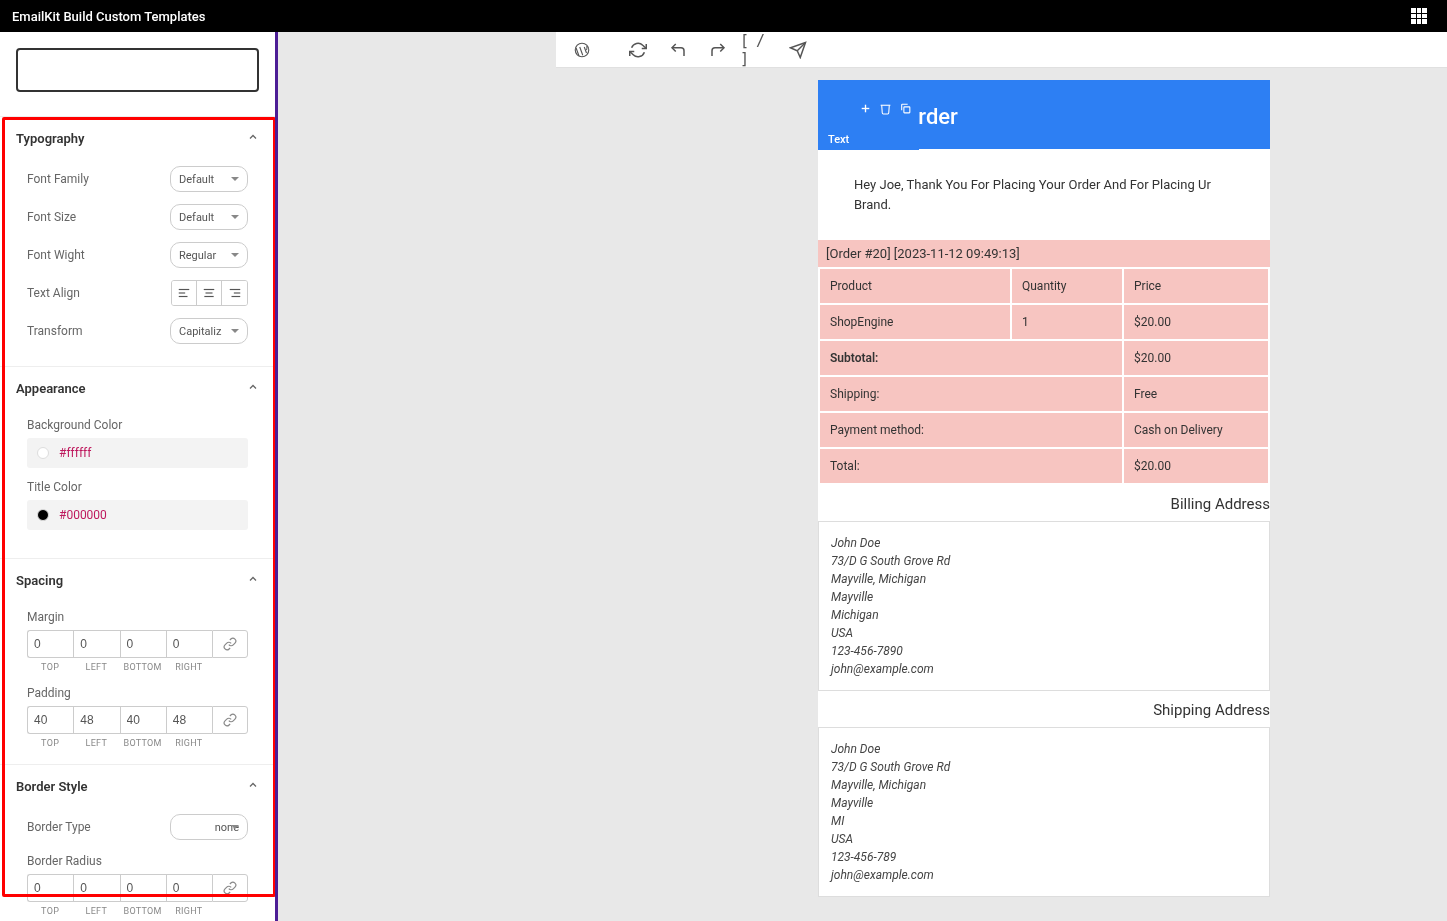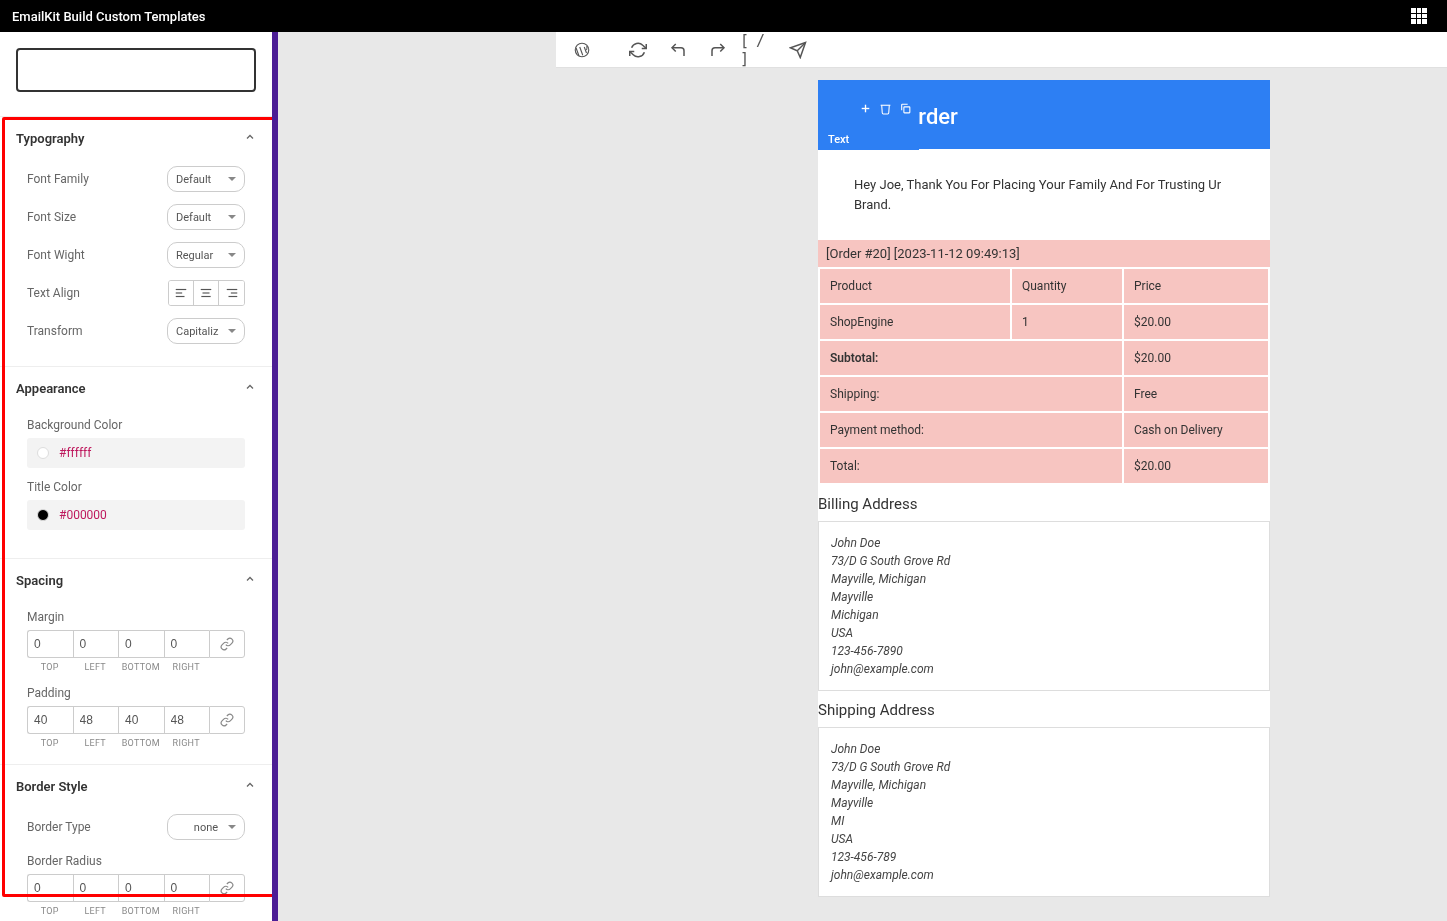--- a/index.html
+++ b/index.html
@@ -10,21 +10,21 @@
     .topbar-grid { margin-left: auto; margin-right: 8px; width: 16px; height: 16px; display: grid; grid-template-columns: repeat(3,1fr); grid-template-rows: repeat(3,1fr); gap: 1px; }
     .topbar-grid span { background: #fff; }
     
     .toolbar { position: absolute; left: 278px; right: 0; top: 0; height: 36px; background: #fff; border-bottom: 1px solid #e0e0e0; display: flex; align-items: center; padding: 0 8px; gap: 4px; z-index: 5; }
     .toolbar-btn { width: 36px; height: 32px; display: flex; align-items: center; justify-content: center; cursor: pointer; border-radius: 3px; color: #555; }
     .toolbar-btn svg { width: 18px; height: 18px; }
     .toolbar-bracket { font-size: 15px; color: #555; font-family: monospace; letter-spacing: -1px; }
     
     .main { display: flex; height: calc(100vh - 32px); }
     
-    .sidebar { width: 278px; background: #fff; border-right: 6px solid #4c1d95; overflow-y: auto; position: relative; }
+    .sidebar { width: 278px; background: #fff; border-right: 3px solid #4c1d95; overflow-y: auto; position: relative; }
     .sidebar::-webkit-scrollbar { width: 0; }
     
     .red-overlay { position: absolute; left: 2px; top: 85px; width: 274px; height: 780px; border: 3px solid #ff0000; border-radius: 2px; pointer-events: none; z-index: 10; }
     
     .panel-top { padding: 12px 16px 24px; border-bottom: 1px solid #eee; }
     .panel-top-box { border: 2px solid #333; border-radius: 4px; height: 44px; margin-top: 4px; }
     
     .section { border-bottom: 1px solid #eee; }
     .section-header { display: flex; align-items: center; justify-content: space-between; padding: 14px 16px; font-size: 13px; font-weight: 600; color: #333; cursor: pointer; }
     .section-header .chev { color: #666; }
@@ -66,21 +66,21 @@
     .element-toolbar .ibtn svg { width: 13px; height: 13px; }
     
     .email-body { padding: 26px 36px; font-size: 13px; color: #333; line-height: 1.5; }
     
     .order-meta { background: #f7c5c1; padding: 6px 8px; font-size: 13px; color: #333; }
     
     .order-table { width: 100%; border-collapse: separate; border-spacing: 2px; background: #fff; }
     .order-table td, .order-table th { background: #f7c5c1; padding: 10px 10px; font-size: 12px; color: #333; text-align: left; font-weight: 400; }
     .order-table .bold { font-weight: 600; }
     
-    .addr-title { font-size: 15px; color: #333; padding: 10px 0 8px; }
+    .addr-title { font-size: 15px; color: #333; padding: 10px 0 8px; text-align: right; }
     .addr-box { border: 1px solid #ddd; padding: 12px 12px; font-size: 12px; color: #444; font-style: italic; line-height: 1.5; }
     
     .chev svg { width: 12px; height: 12px; }
   </style>
 </head>
 <body>
 
 <div class="topbar">
   <span class="topbar-title">EmailKit Build Custom Templates</span>
   <div class="topbar-grid">
@@ -241,21 +241,21 @@
     <div class="section">
       <div class="section-header">
         <span>Border Style</span>
         <span class="chev"><svg viewBox="0 0 24 24" fill="none" stroke="currentColor" stroke-width="2.5">
               <polyline points="18 15 12 9 6 15"></polyline>
             </svg></span>
       </div>
       <div class="section-body">
         <div class="control-row">
             <span class="control-label">Border Type</span>
-            <div class="select" style="text-align:center;justify-content:center">
+            <div class="select" style="text-align:center;justify-content:flex-end">
               <span>none</span>
             </div>
           </div>
         <div class="control-sub">Border Radius</div>
         <div class="spacing-grid">
           <div class="spacing-cell"><input value="0" style=""></div>
           <div class="spacing-cell"><input value="0" style=""></div>
           <div class="spacing-cell"><input value="0" style=""></div>
           <div class="spacing-cell"><input value="0" style=""></div>
           <div class="spacing-link">
@@ -334,21 +334,21 @@
               </svg>
             </div>
           <div class="ibtn">
               <svg viewBox="0 0 24 24" fill="none" stroke="currentColor" stroke-width="2">
                 <rect x="9" y="9" width="11" height="11" rx="1"></rect>
                 <path d="M5 15V5a1 1 0 0 1 1-1h10"></path>
               </svg>
             </div>
         </div>
       </div>
-      <div class="email-body">Hey Joe, Thank You For Placing Your Family And For Trusting Ur Brand.</div>
+      <div class="email-body">Hey Joe, Thank You For Placing Your Order And For Placing Ur Brand.</div>
       <div class="order-meta">[Order #20] [2023-11-12 09:49:13]</div>
       <table class="order-table">
         <tbody>
             <tr>
               <th>Product</th>
               <th style="width:110px">Quantity</th>
               <th style="width:144px">Price</th>
             </tr>
         <tr>
               <td>ShopEngine</td>

